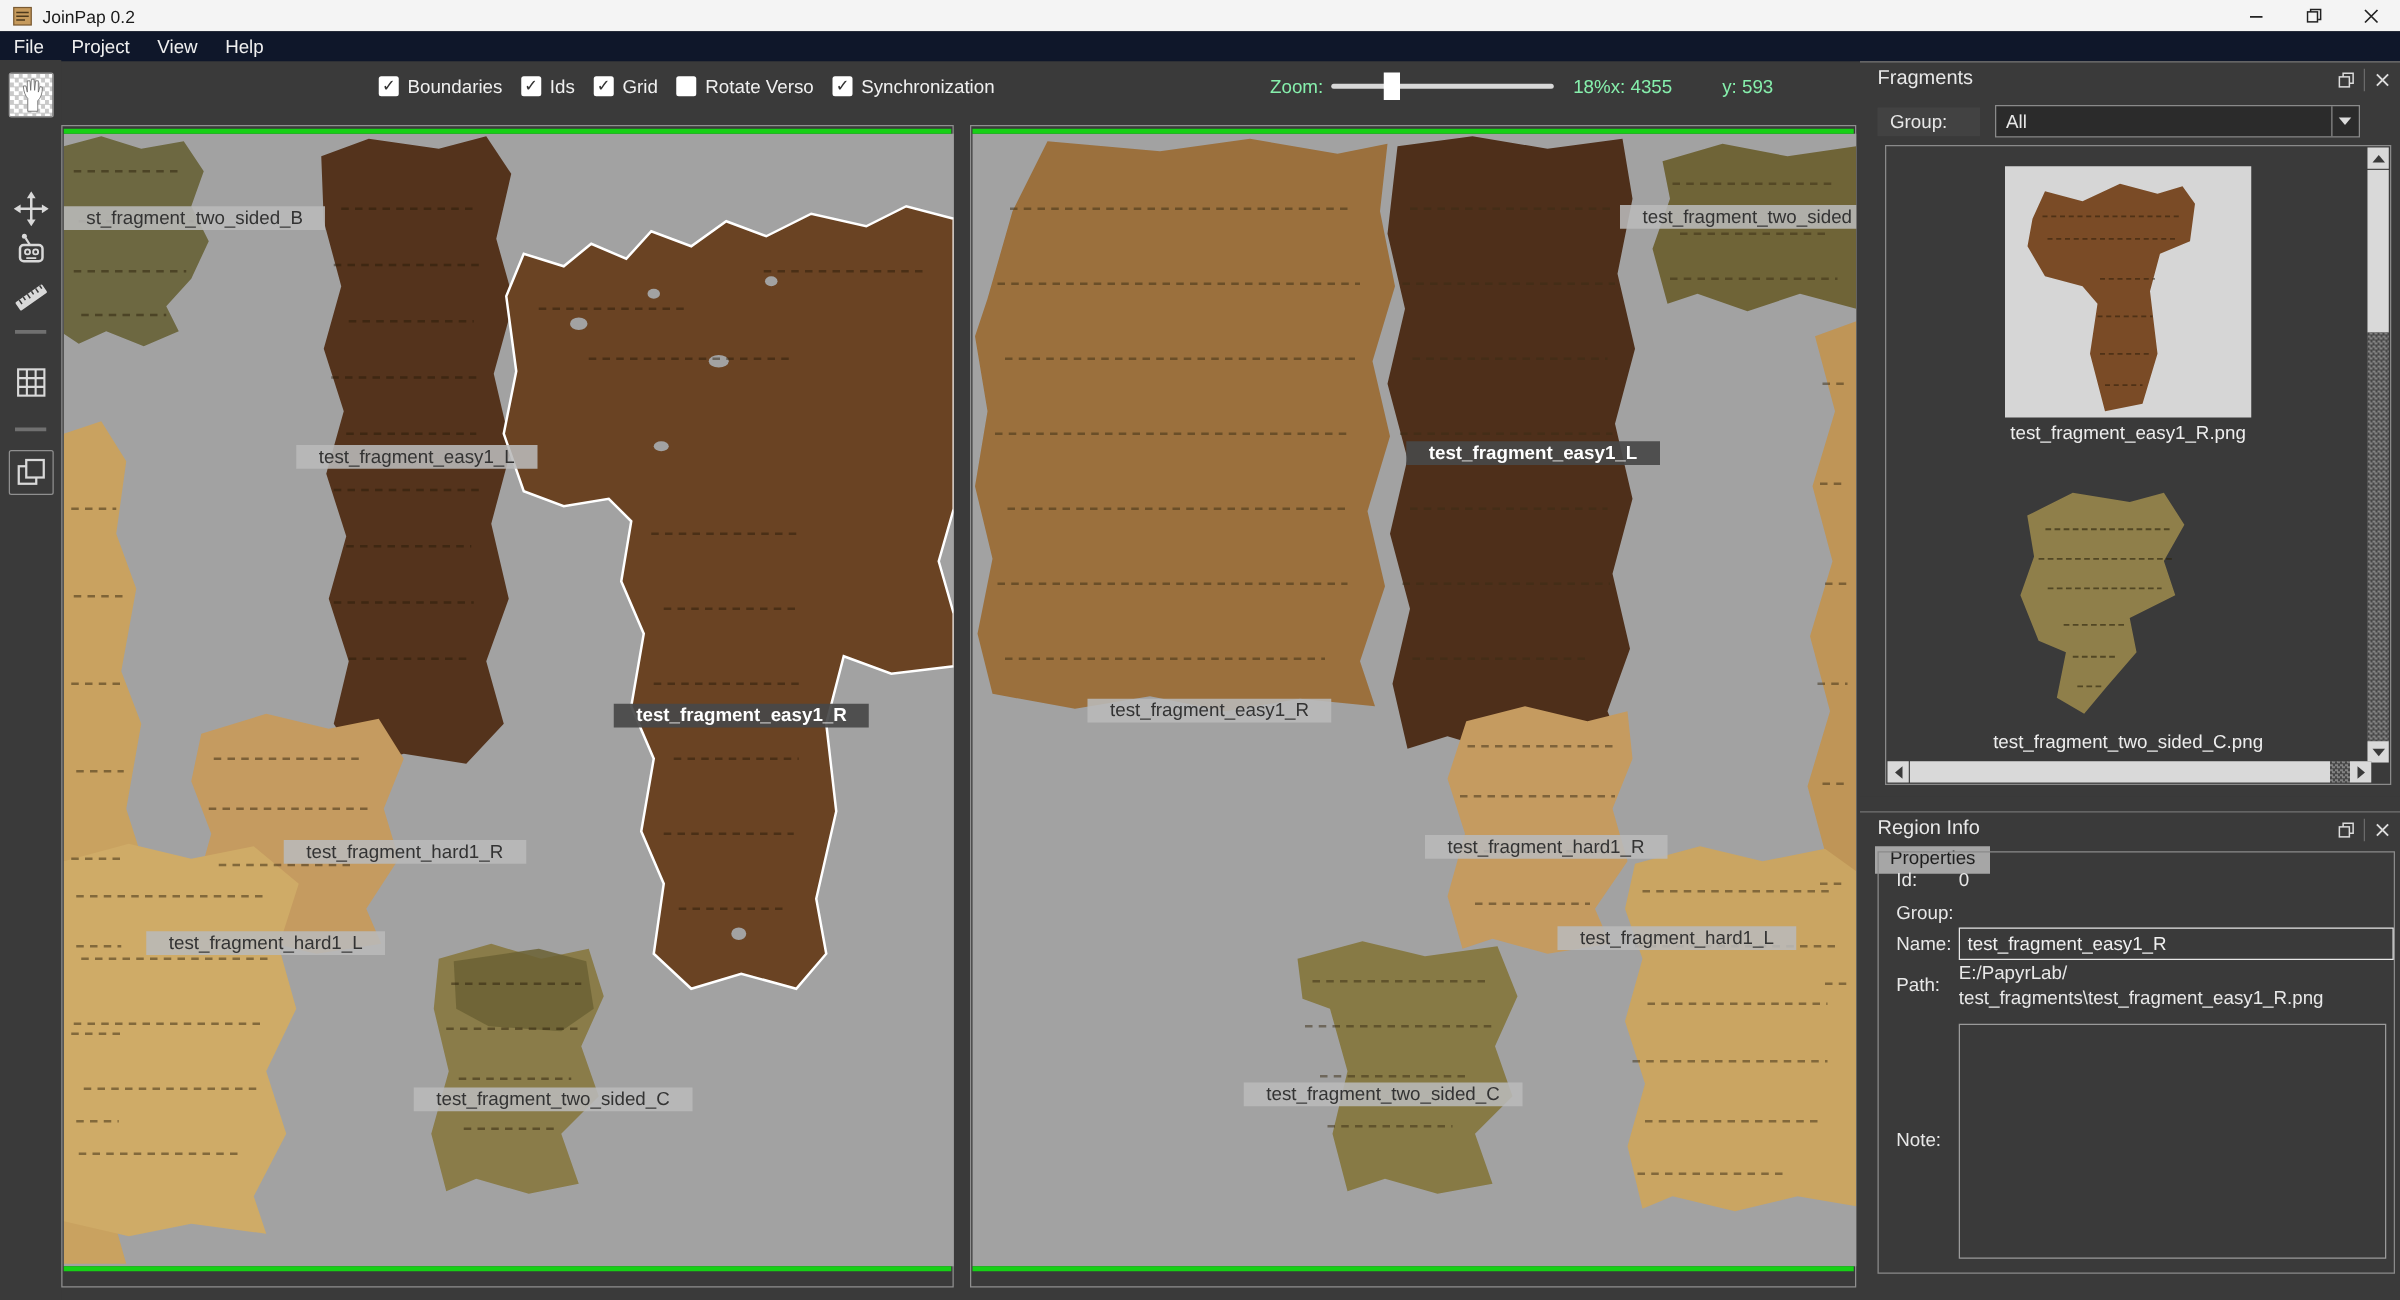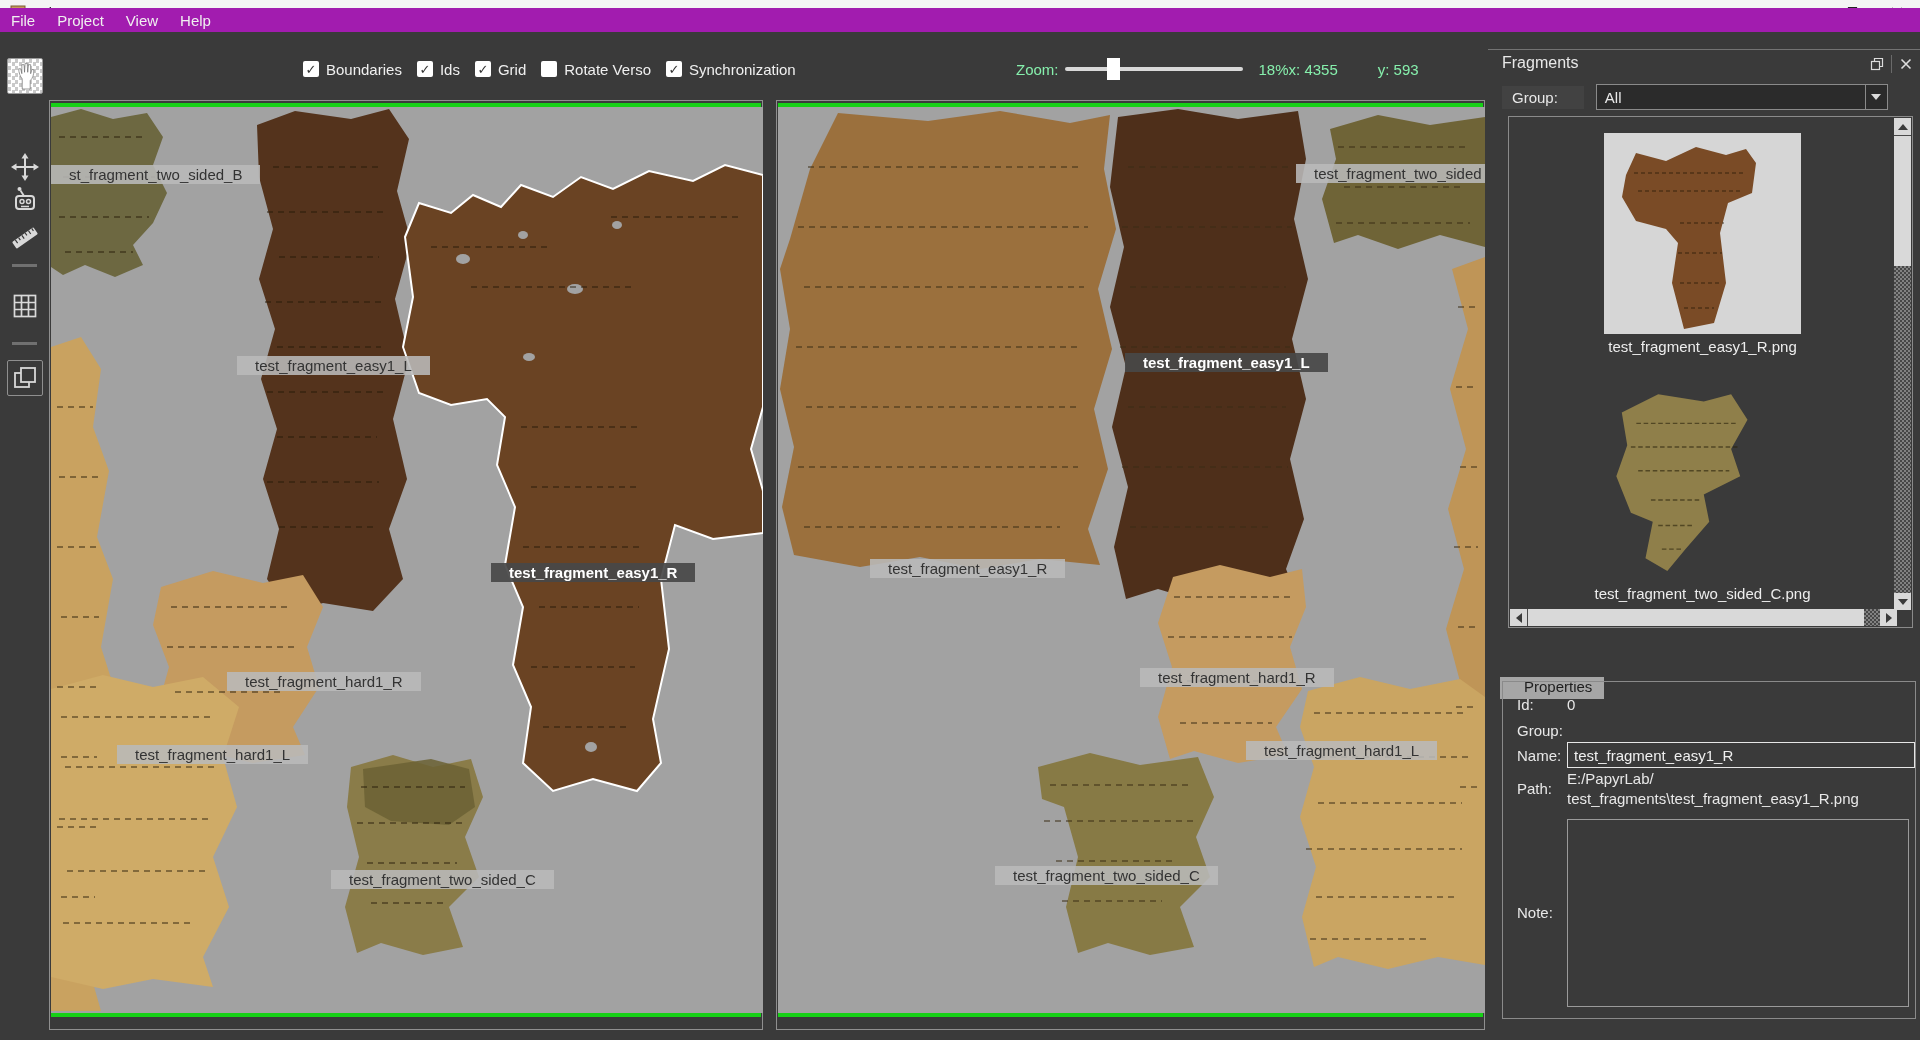--- a/index.html
+++ b/index.html
@@ -8,21 +8,21 @@
   #app { position:relative; width:1920px; height:1040px; background:#3a3a3a; }
 
   
   .titlebar { position:absolute; left:0; top:0; width:1920px; height:25px; background:#f4f4f4;
     display:flex; align-items:center; color:#1a1a1a; font-size:14px; }
   .titlebar .appicon { margin:0 8px 0 10px; width:16px; height:16px; }
   .wincontrols { position:absolute; right:0; top:0; height:25px; display:flex; }
   .winbtn { width:46px; height:25px; display:flex; align-items:center; justify-content:center; }
 
   
-  .menubar { position:absolute; left:0; top:8px; width:1920px; height:24px; background:#a21caf;
+  .menubar { position:absolute; left:0; top:25px; width:1920px; height:24px; background:#0f172a;
     display:flex; align-items:center; color:#f0f0f0; font-size:15px;text-align:center; }
   .menu-item { padding:2px 11px; cursor:default; }
 
   
   .cb-row { position:absolute; left:303px; top:58px; height:22px; display:flex; align-items:center;
     gap:15px; color:#f0f0f0; font-size:15px; }
   .cb { display:flex; align-items:center; }
   .cbbox { width:16px; height:16px; background:#ffffff; border-radius:2px; margin-right:7px;
     display:flex; align-items:center; justify-content:center; font-size:13px; font-weight:bold; color:#333; }
   .zoom-row { position:absolute; left:1016px; top:58px; height:22px; display:flex; align-items:center;
@@ -84,21 +84,21 @@
   .thumb1-box { position:absolute; left:95px; top:16px; width:197px; height:201px; background:#d6d6d6; }
   .thumb-caption { position:absolute; text-align:center; color:#ededed; font-size:15px; }
   .sb { position:absolute; background:#4a4a4a; }
   .sb .arrowbtn { position:absolute; width:17px; height:17px; background:#d9d9d9; display:flex;
     align-items:center; justify-content:center; }
   .sb-thumb { position:absolute; background:#d9d9d9; }
   .checker { background-image:conic-gradient(#828282 25%,#474747 0 50%,#828282 0 75%,#474747 0);
     background-size:4px 4px; }
 
   #region-panel { top:649px; height:391px; }
-  .prop-tab { position:absolute; left:12px; top:28px; height:22px; padding:1px 12px 0 24px;
+  .prop-tab { position:absolute; left:12px; top:28px; height:22px; padding:1px 12px 0 12px;
     background:#a6a6a6; color:#1e1e1e; font-size:15px; }
   .prop-box { position:absolute; left:14px; top:32px; width:414px; height:338px; border:1px solid #8a8a8a; }
   .fieldlabel { position:absolute; left:14px; }
   .fieldvalue { position:absolute; left:64px; }
   .name-input { position:absolute; left:64px; top:60px; width:348px; height:26px; background:#3a3a3a;
     border:1px solid #e6e6e6; color:#f0f0f0; font-size:15px; padding:0 6px;
     font-family:"Liberation Sans","DejaVu Sans",sans-serif; }
   .note-area { position:absolute; left:64px; top:137px; width:342px; height:188px; background:transparent;
     border:1px solid #9a9a9a; resize:none; color:#f0f0f0;
     font-family:"Liberation Sans","DejaVu Sans",sans-serif; }
@@ -365,20 +365,37 @@
         <div class="sb-thumb" style="left:18px; top:0; width:336px; height:17px;"></div>
         <div class="checker" style="position:absolute; left:354px; top:0; width:16px; height:17px;"></div>
         <div class="arrowbtn" style="left:370px; top:0;">
             <div class="tri-right"></div>
           </div>
       </div>
     </div>
   </div>
 
   <div class="panel" id="region-panel">
+    <div class="panel-titlebar">
+      <span class="panel-title">Region Info</span>
+      <div class="panel-btns">
+        <div class="panel-btn">
+          <svg width="14" height="14" viewBox="0 0 14 14">
+              <rect x="1.5" y="4.5" width="8" height="8" fill="none" stroke="#dcdcdc" stroke-width="1.2"></rect>
+              <path d="M4.5 4.5 v-3 h8 v8 h-3" fill="none" stroke="#dcdcdc" stroke-width="1.2"></path>
+            </svg>
+        </div>
+        <div class="panel-btn-sep"></div>
+        <div class="panel-btn">
+          <svg width="12" height="12" viewBox="0 0 12 12">
+              <path d="M1.5 1.5 L10.5 10.5 M10.5 1.5 L1.5 10.5" stroke="#dcdcdc" stroke-width="1.6"></path>
+            </svg>
+        </div>
+      </div>
+    </div>
     <div class="prop-tab">Properties</div>
     <div class="prop-box">
       <span class="fieldlabel" style="top:14px;">Id:</span>
       <span class="fieldvalue" style="top:14px;">0</span>
       <span class="fieldlabel" style="top:40px;">Group:</span>
       <span class="fieldvalue" style="top:40px;"></span>
       <span class="fieldlabel" style="top:65px;">Name:</span>
       <input class="name-input" value="test_fragment_easy1_R" style="">
       <span class="fieldlabel" style="top:98px;">Path:</span>
       <span class="fieldvalue" style="top:88px;">E:/PapyrLab/</span>

